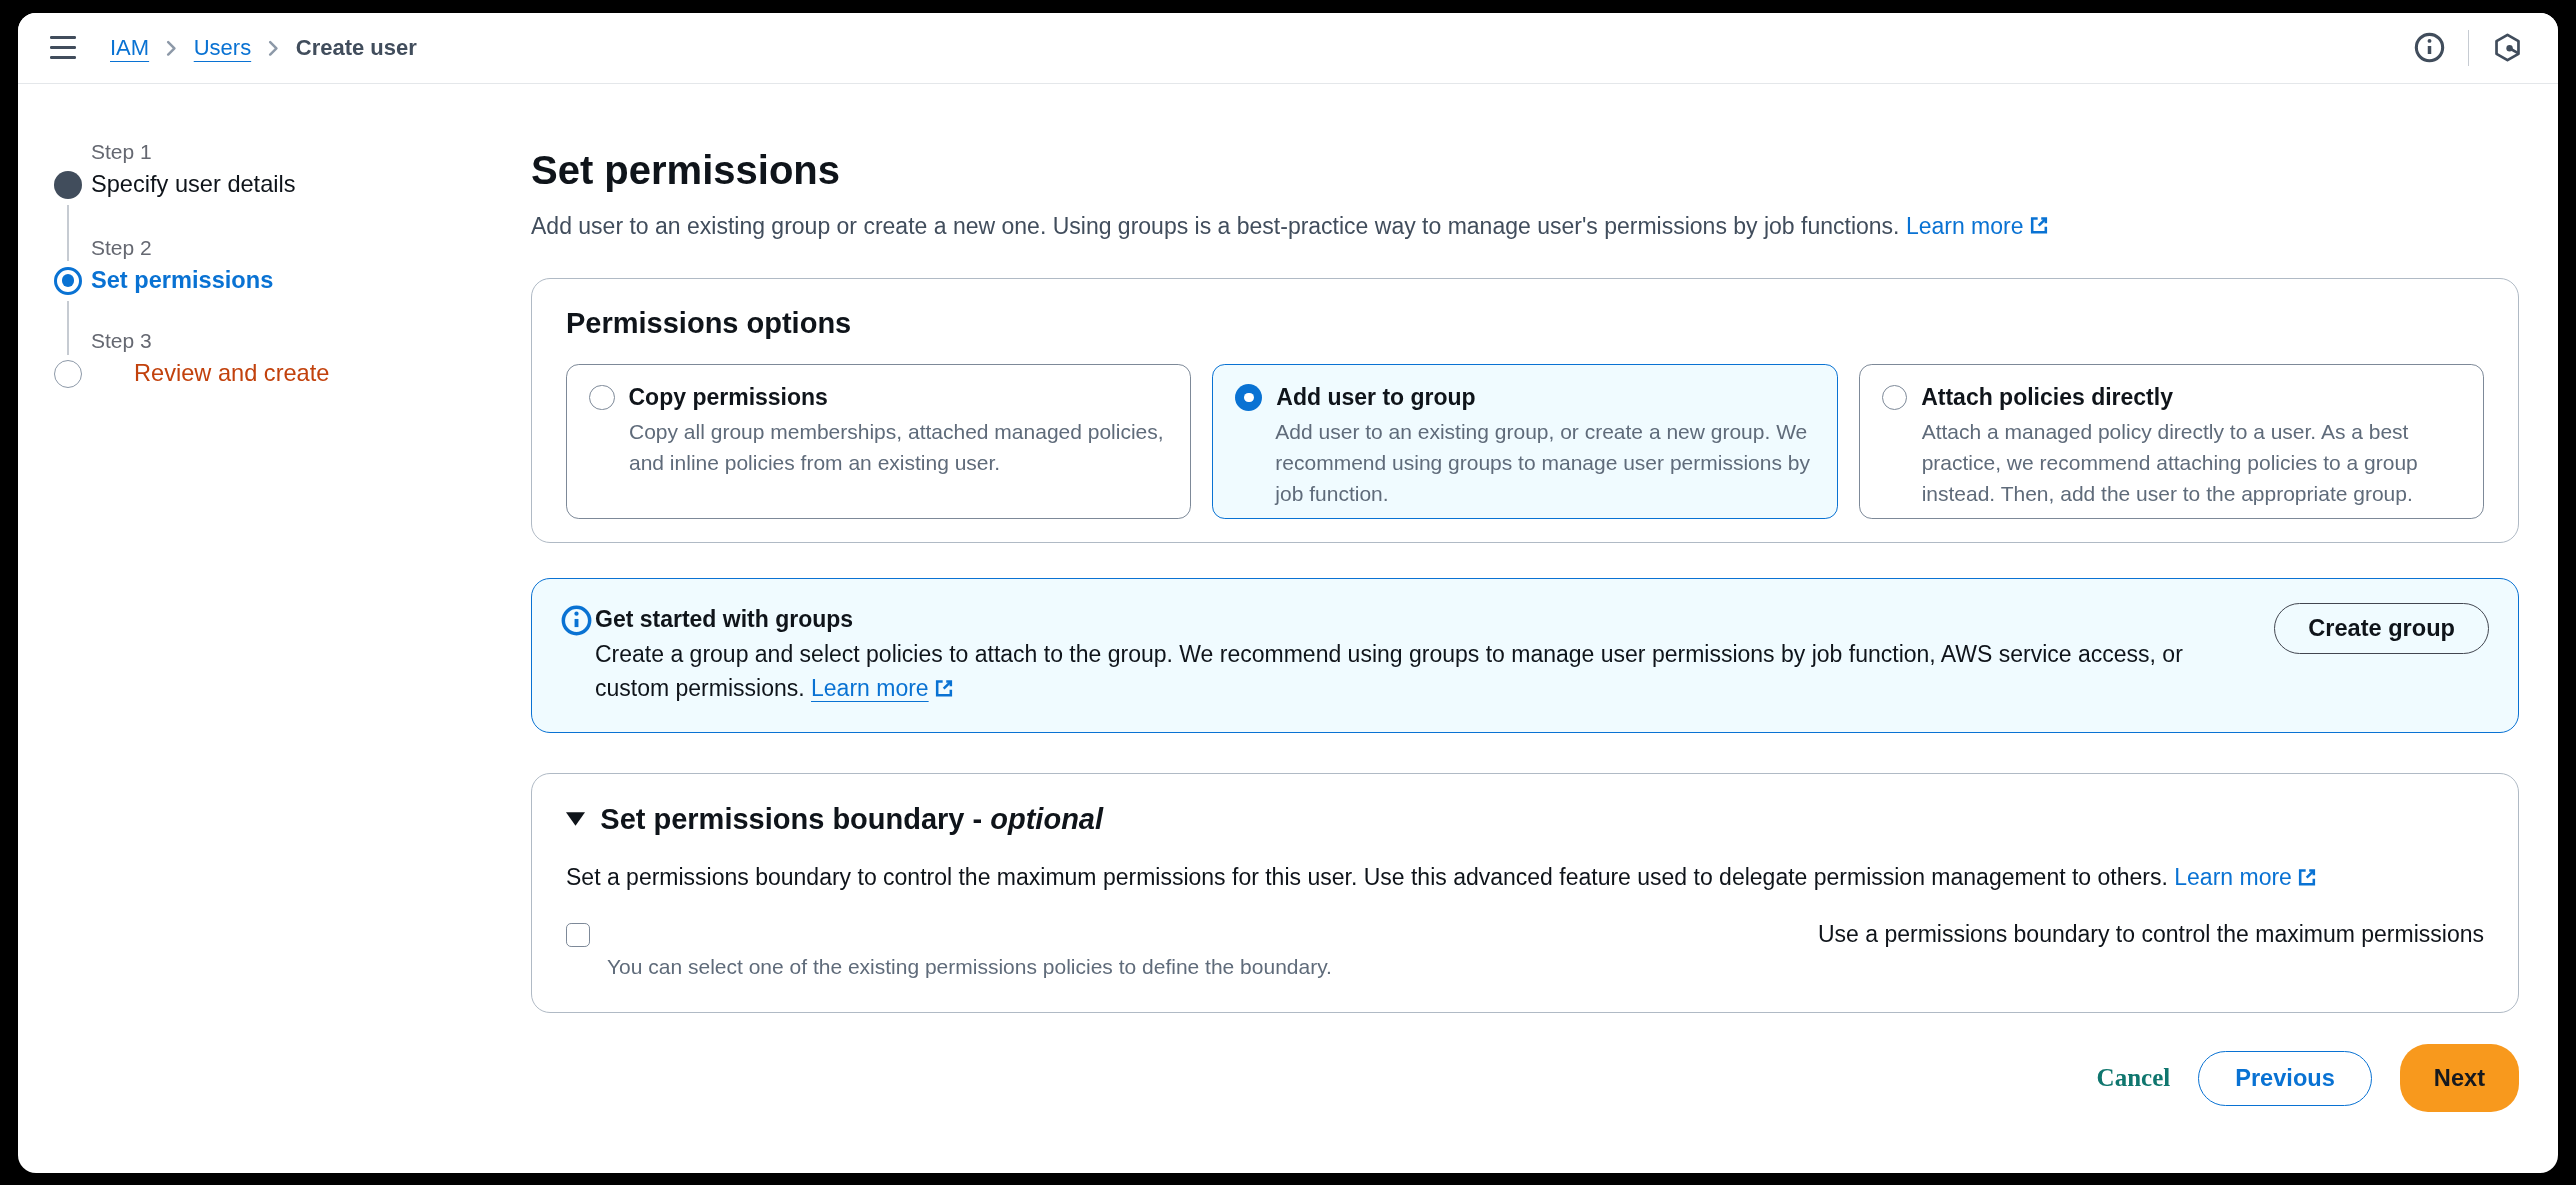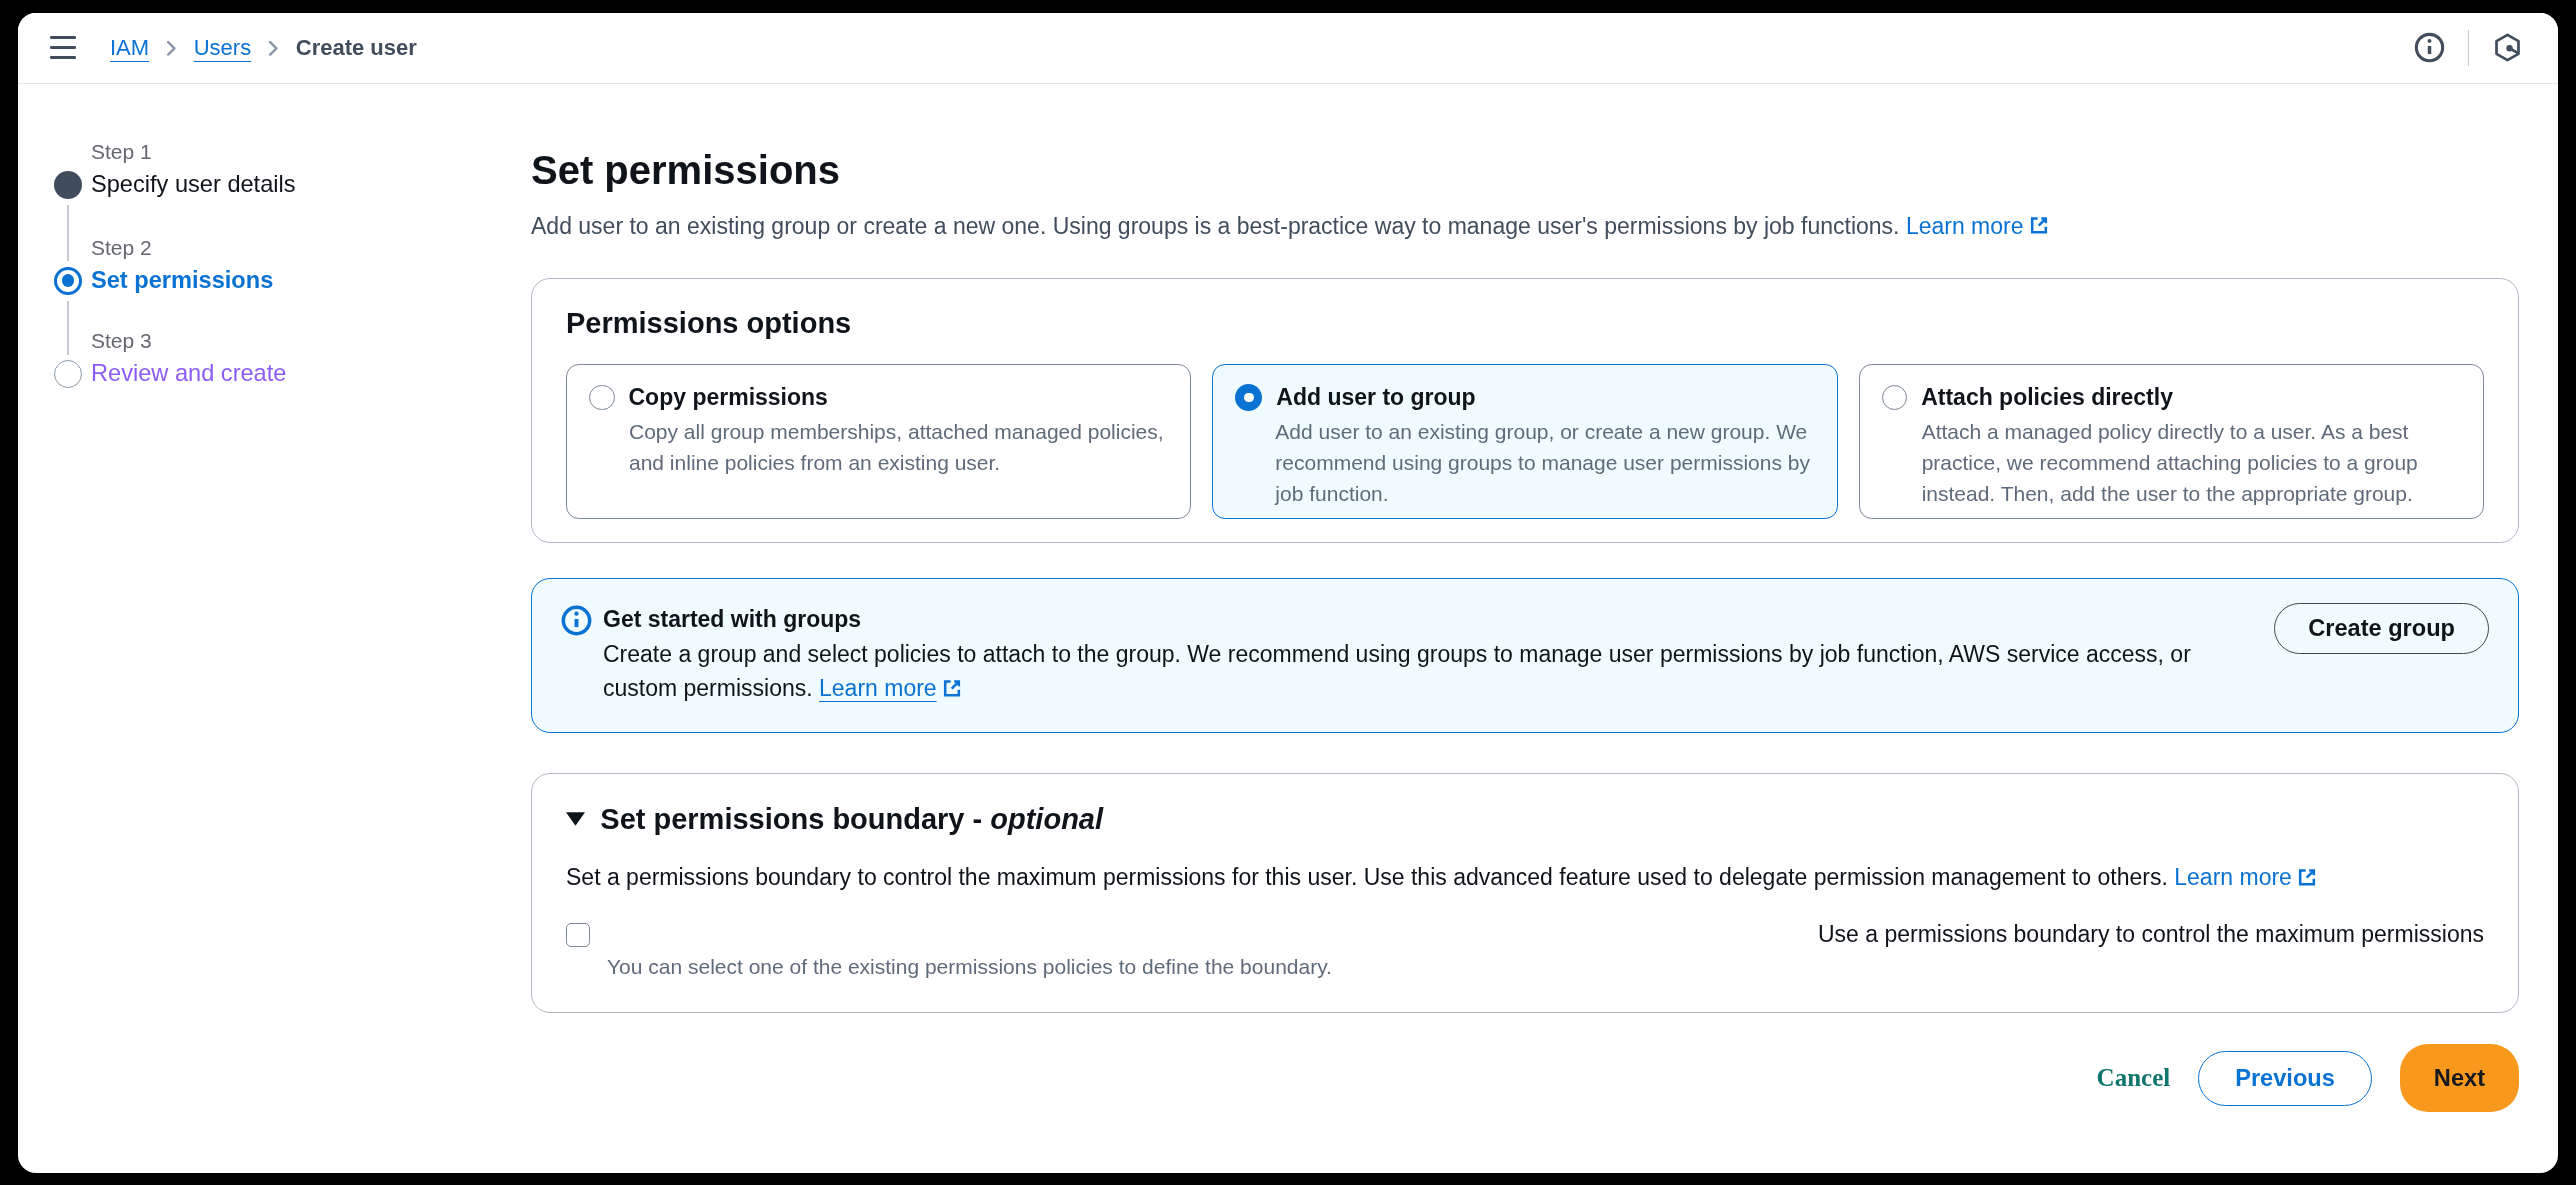--- a/index.html
+++ b/index.html
@@ -30,21 +30,21 @@
   .step { position:absolute; left:0; width:421px; }
   .step-label { font-size:21px; color:#656871; margin-left:37px; line-height:25.5px; }
   .step-row { display:flex; align-items:center; gap:9px; margin-top:6.4px; }
   .bullet { width:28px; height:28px; border-radius:50%; flex:none; position:relative; }
   .bullet.visited { background:#414d5c; }
   .bullet.current { background:#fff; border:3.2px solid #0972d3; }
   .bullet.current::after { content:""; position:absolute; left:50%; top:50%; width:12.8px; height:12.8px; margin:-6.4px 0 0 -6.4px; border-radius:50%; background:#0972d3; }
   .bullet.upcoming { background:#fff; border:1.9px solid #8d99a8; }
   .step-title { font-size:23.6px; color:#0f141a; }
   .step.current .step-title { color:#0972d3; font-weight:700; }
-  .step.upcoming .step-title { color:#8b5cf6; }
+  .step.upcoming .step-title { color:#c2410c;margin-left:43px; }
   .connector { position:absolute; left:13.4px; width:1.3px; background:#c6cbd2; }
 
   
   .main { position:absolute; left:513px; top:71px; width:1988px; height:1089px; }
   .page-title { position:absolute; top:64px; left:0; font-size:40px; font-weight:800; color:#0f141a; }
   .page-desc { position:absolute; top:126px; left:0; width:1988px; font-size:23px; color:#414d5c; line-height:33px; }
   a.learn-more { color:#0972d3; text-decoration:none; cursor:pointer; white-space:nowrap; }
   a.learn-more.u { text-decoration:underline; text-decoration-thickness:1.3px; text-underline-offset:5.1px; }
   .ext-icon { display:inline-block; width:20.4px; height:20.4px; vertical-align:-1.9px; margin-left:5.1px; color:#0972d3; }
 
@@ -57,21 +57,21 @@
   .card-head { display:flex; align-items:center; gap:14px; }
   .radio { width:25.5px; height:25.5px; border-radius:50%; border:1.3px solid #7d8998; background:#fff; flex:none; position:relative; }
   .radio.checked { border:none; background:#0972d3; width:27px; height:27px; }
   .radio.checked::after { content:""; position:absolute; left:50%; top:50%; width:9.6px; height:9.6px; margin:-4.8px 0 0 -4.8px; border-radius:50%; background:#fff; }
   .card-title { font-size:23px; font-weight:700; color:#0f141a; }
   .card-desc { margin:5.1px 0 0 40px; font-size:21px; line-height:31px; color:#5f6b7a; }
 
   
   .banner { position:absolute; top:494px; left:0; width:1988px; min-height:155px; background:#f0fbff; border:1.9px solid #0972d3; border-radius:19px; padding:24px 29px 25.5px 29px; display:flex; align-items:flex-start; }
   .banner-info-icon { width:31px; height:31px; color:#0972d3; flex:none; margin-top:2.6px; }
-  .banner-text { margin-left:11px; flex:1; }
+  .banner-text { margin-left:3px; flex:1; }
   .banner-title { font-size:23px; font-weight:800; color:#0f141a; line-height:33px; }
   .banner-body { font-size:23px; color:#0f141a; line-height:34px; margin-top:1.3px; max-width:1683px; }
   .banner-btn { margin-left:19px; flex:none; height:51px; padding:0 33px; background:transparent; border:1.9px solid #424650; border-radius:28px; font-size:23.6px; font-weight:700; color:#0f141a; font-family:inherit; cursor:pointer; }
 
   
   .boundary-container { top:689px; height:240px; padding:29px 34px; }
   .boundary-header { display:flex; align-items:center; gap:15.3px; cursor:pointer; }
   .caret-icon { width:19px; height:14px; color:#0f141a; flex:none; }
   .boundary-title { font-size:29px; font-weight:800; color:#0f141a; }
   .boundary-title i { font-weight:700; }

